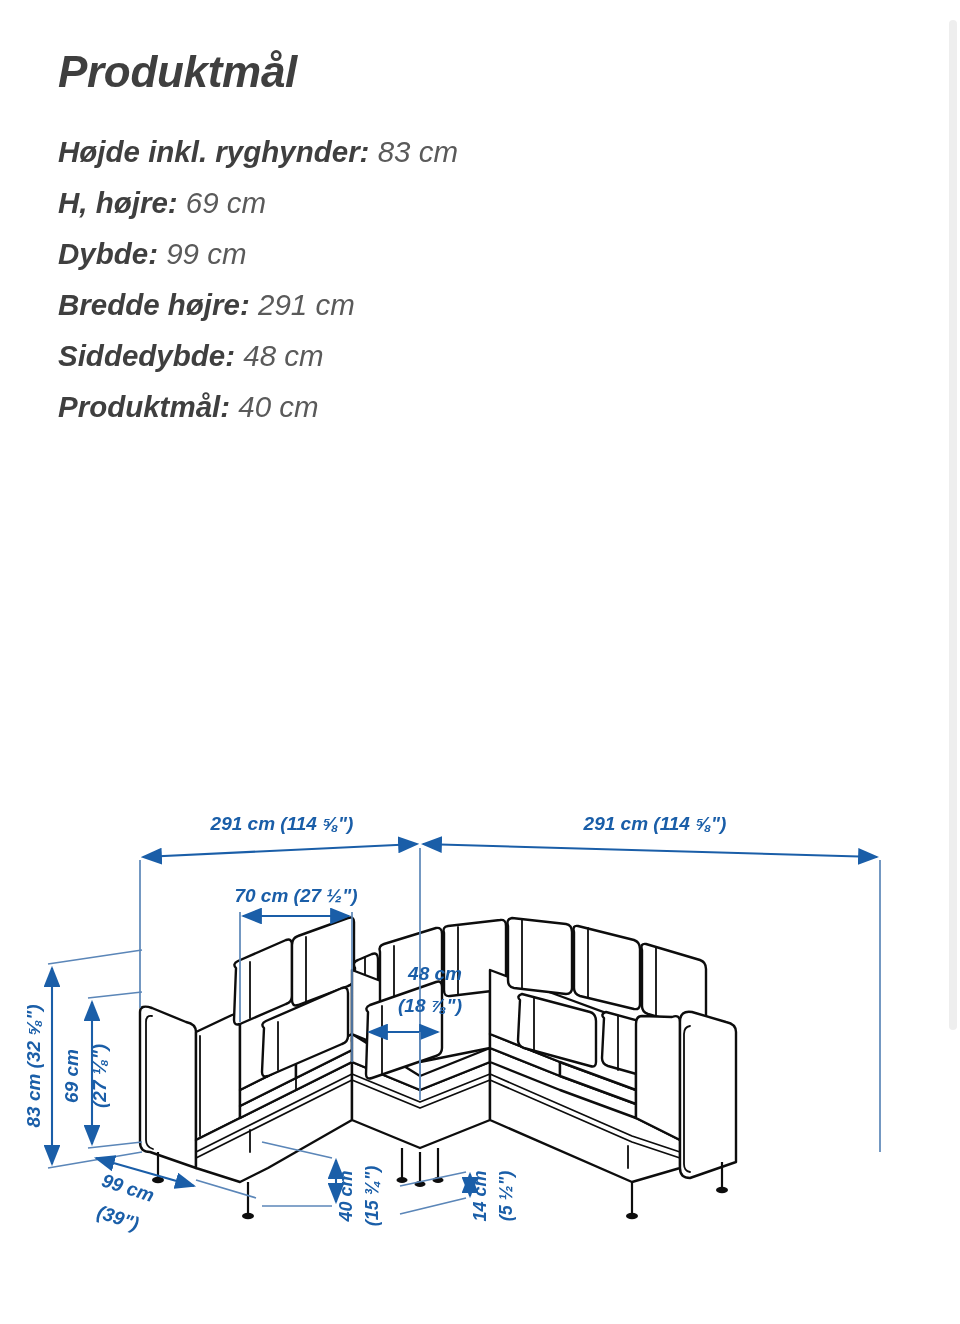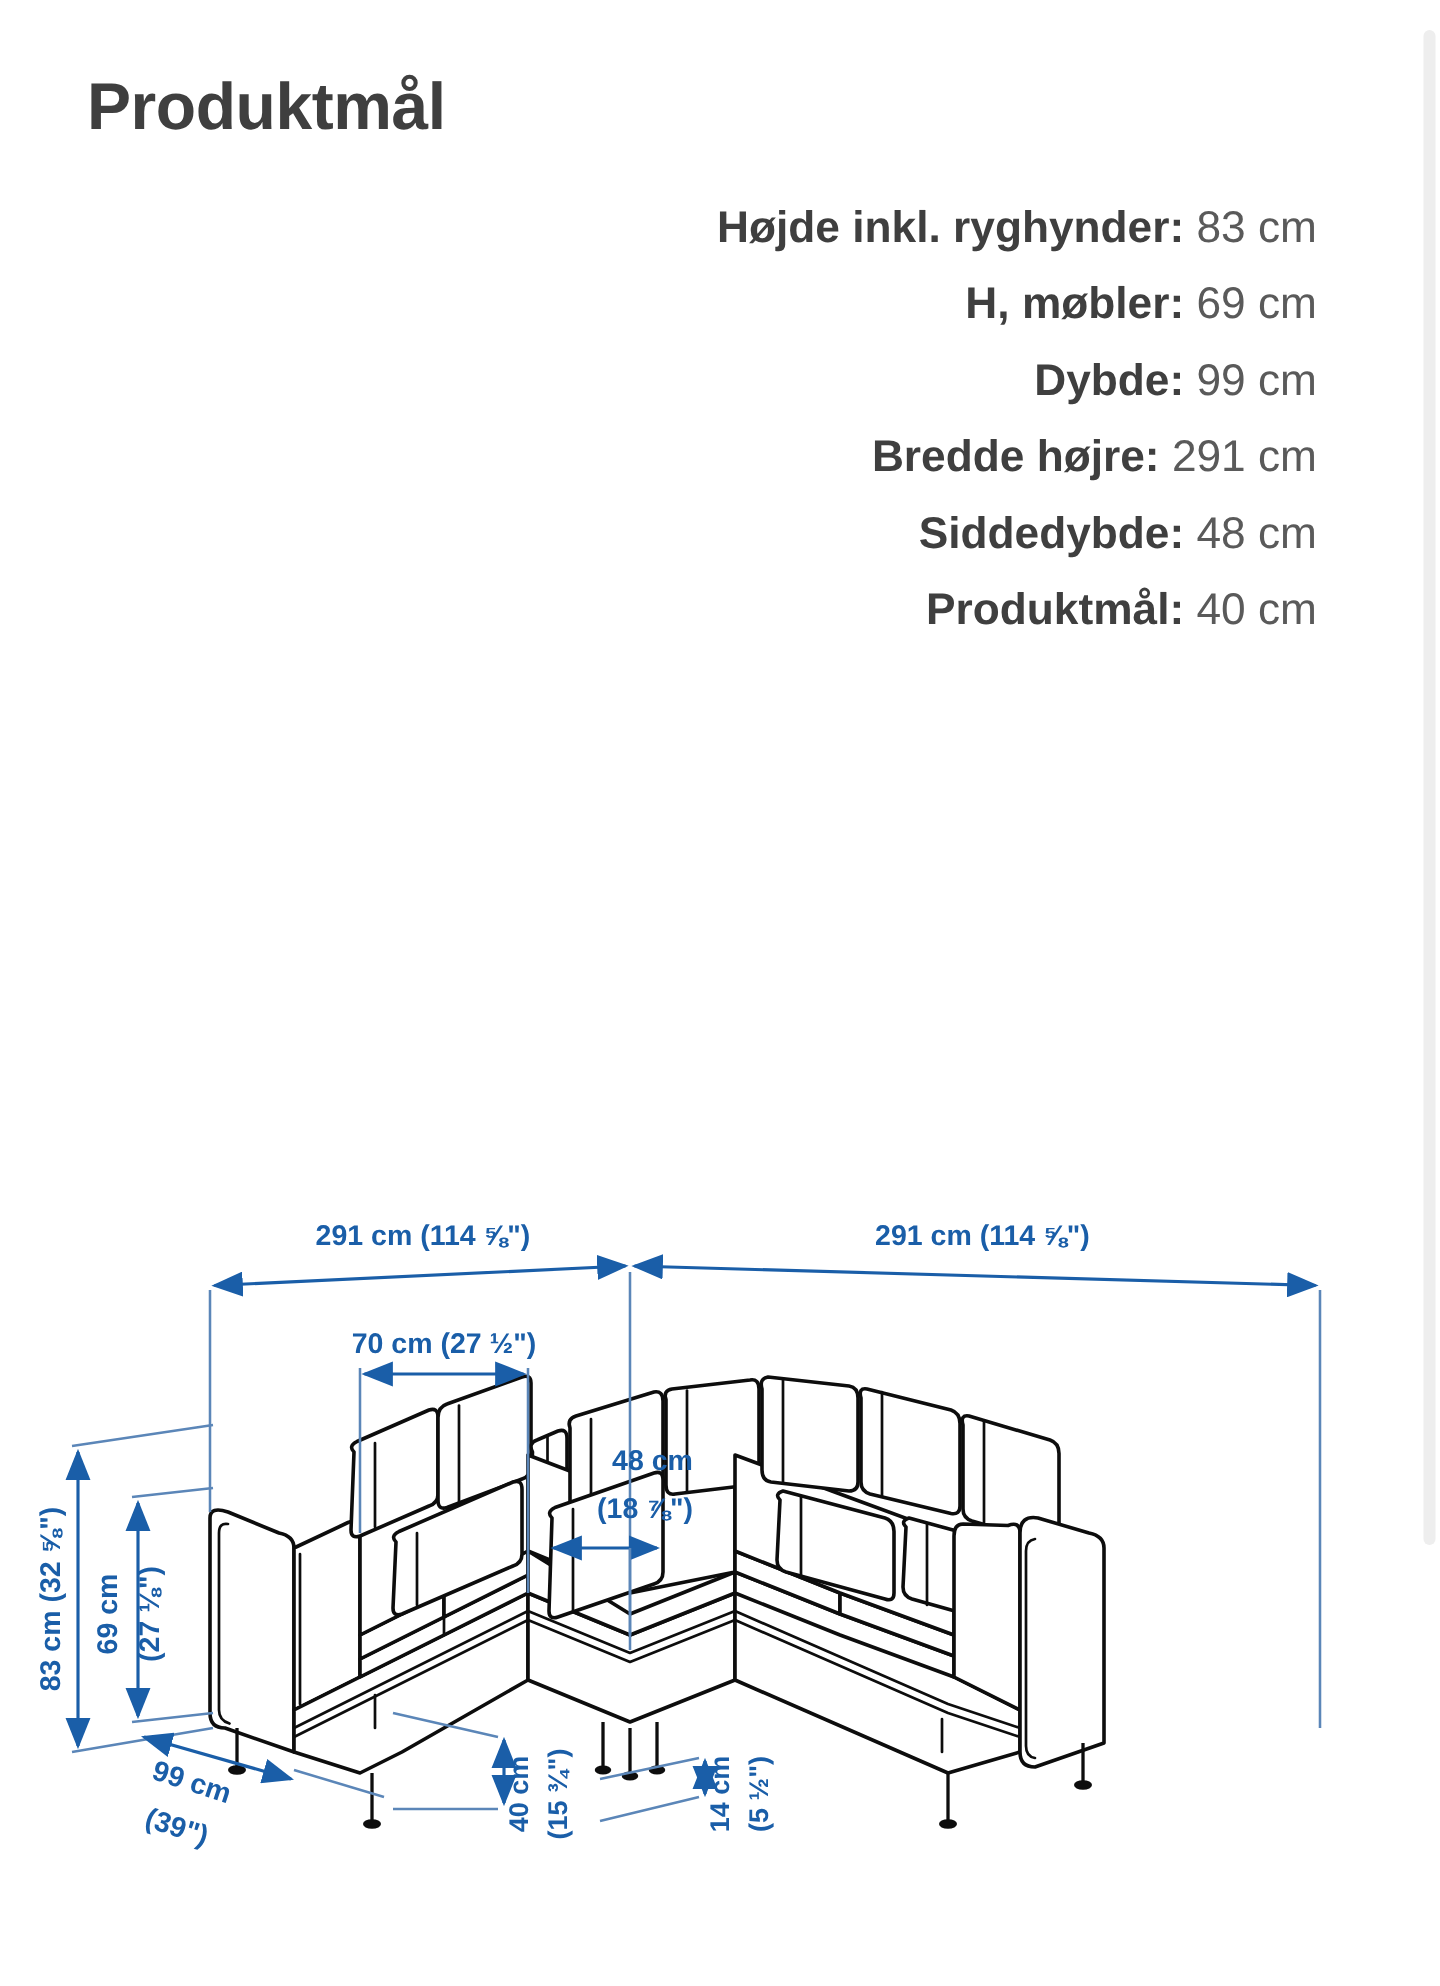--- a/index.html
+++ b/index.html
@@ -16,39 +16,39 @@
     font-family: "Liberation Sans", sans-serif;
     -webkit-font-smoothing: antialiased;
   }
 
   
   #page {
     position: absolute;
     left: 0; top: 0;
     width: 960px;
     height: 1172px;
+    font-style: italic;
   }
 
   #heading {
     position: absolute;
     left: 58px;
     top: 18px;
     font-size: 44px;
     font-weight: bold;
     color: #3f3f3f;
     letter-spacing: -0.3px;
     line-height: 1.15;
   }
 
   #spec-list {
     position: absolute;
     left: 58px;
     top: 126px;
     width: 820px;
-    text-align: right;
   }
   .spec-row {
     font-size: 29.5px;
     line-height: 51px;
     color: #555555;
     white-space: nowrap;
   }
   .spec-label {
     font-weight: bold;
     color: #3f3f3f;
@@ -139,21 +139,21 @@
 <div id="page">
 
   <h1 id="heading">Produktmål</h1>
 
   <div id="spec-list">
     <div class="spec-row">
       <span class="spec-label">Højde inkl. ryghynder:</span>
       <span class="spec-value">83 cm</span>
     </div>
     <div class="spec-row">
-      <span class="spec-label">H, møbler:</span>
+      <span class="spec-label">H, højre:</span>
       <span class="spec-value">69 cm</span>
     </div>
     <div class="spec-row">
       <span class="spec-label">Dybde:</span>
       <span class="spec-value">99 cm</span>
     </div>
     <div class="spec-row">
       <span class="spec-label">Bredde højre:</span>
       <span class="spec-value">291 cm</span>
     </div>

